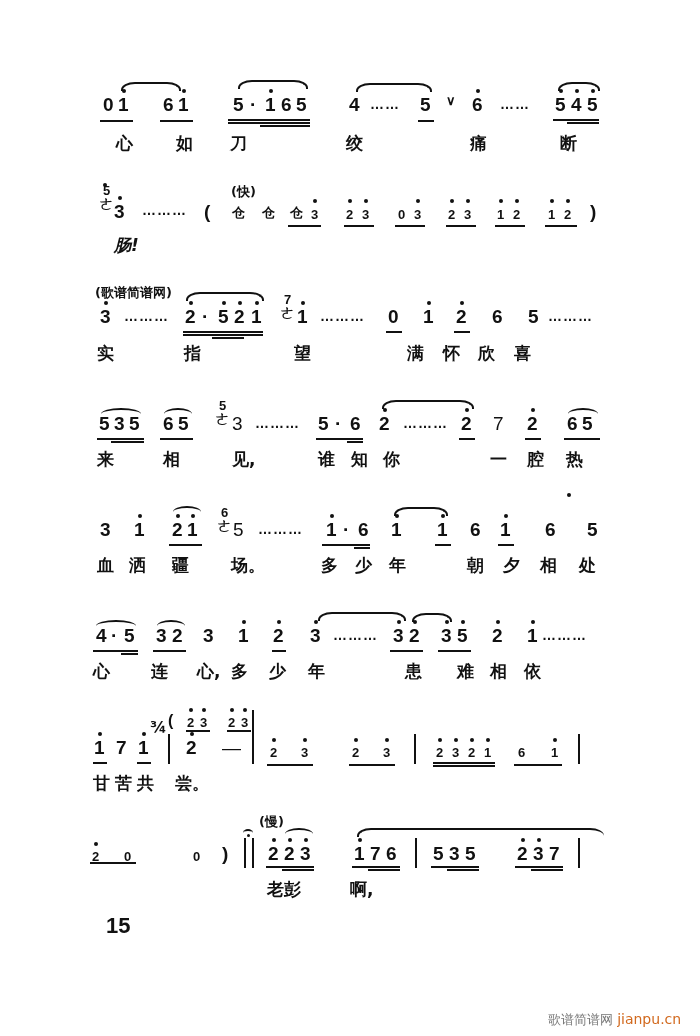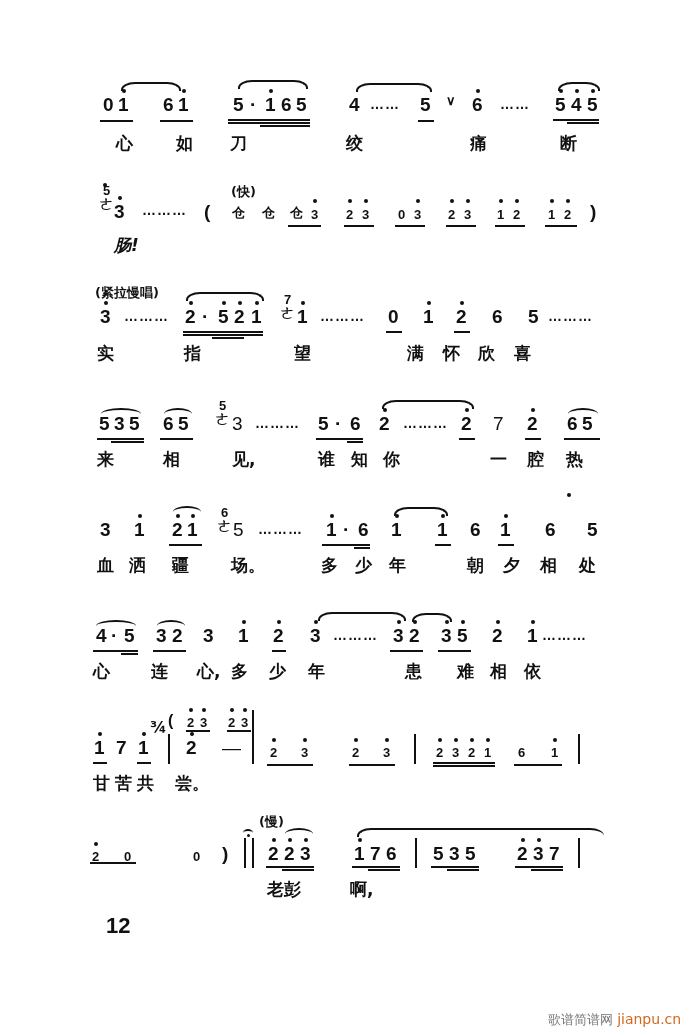--- a/index.html
+++ b/index.html
@@ -140,21 +140,21 @@
     <span class="n small" style="left:564px;top:204px;">2</span>
     <span class="dot-above" style="left:550px;top:199px;"></span>
     <span class="dot-above" style="left:566px;top:199px;"></span>
     <span class="ul" style="left:545px;top:225px;width:32px;"></span>
     <span class="n" style="left:590px;top:201px;">)</span>
 
     <span class="ly" style="left:114px;top:235px;font-style:italic;">肠!</span>
   </div>
 
   <div class="row" style="top:0;">
-    <span class="mark" style="left:95px;top:284px;">(紧拉慢唱)</span>
+    <span class="mark" style="left:95px;top:284px;">(歌谱简谱网)</span>
     <span class="n" style="left:100px;top:306px;">3</span>
     <span class="dot-above" style="left:104px;top:301px;"></span>
     <span class="dots" style="left:124px;top:305px;">………</span>
 
     <span class="n" style="left:185px;top:306px;">2</span>
     <span class="n" style="left:202px;top:306px;">·</span>
     <span class="n" style="left:218px;top:306px;">5</span>
     <span class="n" style="left:234px;top:306px;">2</span>
     <span class="n" style="left:251px;top:306px;">1</span>
     <span class="dot-above" style="left:189px;top:301px;"></span>
@@ -465,19 +465,19 @@
     <span class="dot-above" style="left:521px;top:838px;"></span>
     <span class="dot-above" style="left:537px;top:838px;"></span>
     <span class="ul" style="left:515px;top:866px;width:48px;"></span>
     <span class="ul" style="left:531px;top:869px;width:32px;"></span>
     <span class="bar" style="left:578px;top:838px;height:30px;"></span>
 
     <span class="ly" style="left:267px;top:879px;">老彭</span>
     <span class="ly" style="left:350px;top:879px;">啊,</span>
   </div>
 
-  <span class="pagenum" style="left:106px;top:913px;">12</span>
+  <span class="pagenum" style="left:106px;top:913px;">15</span>
 
   <div class="watermark" style="left:548px;top:1011px;">
     <span>歌谱简谱网</span>
     <span class="wm-url">jianpu.cn</span>
   </div>
 </div>
 
 </body></html>

